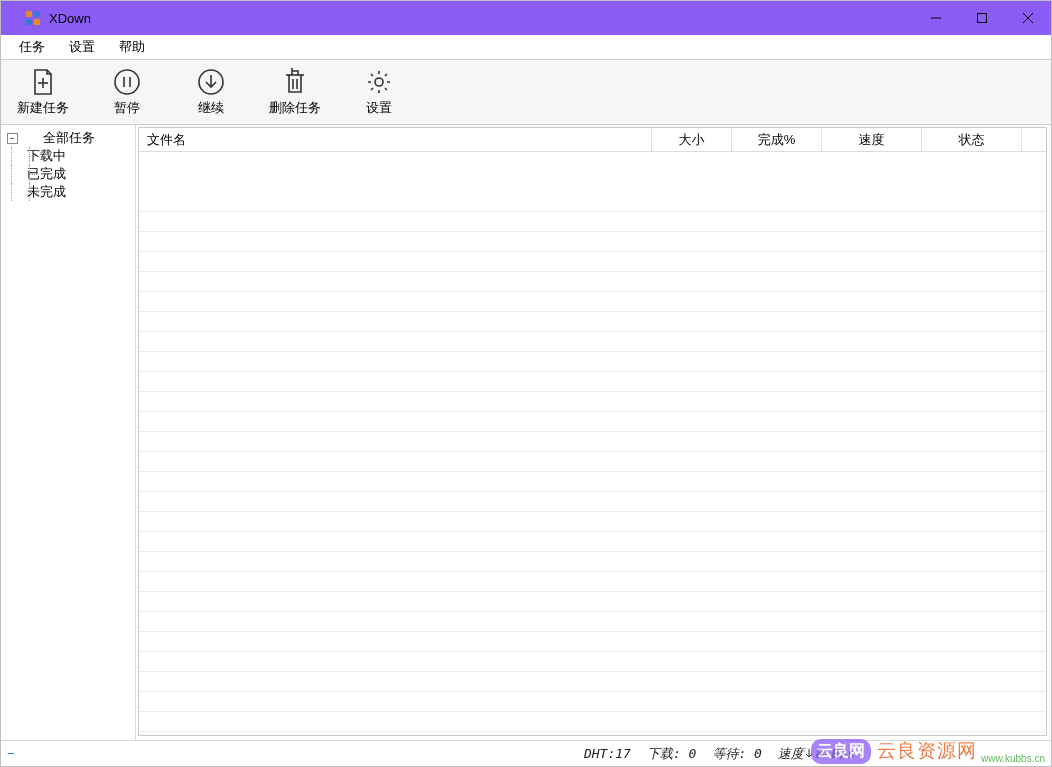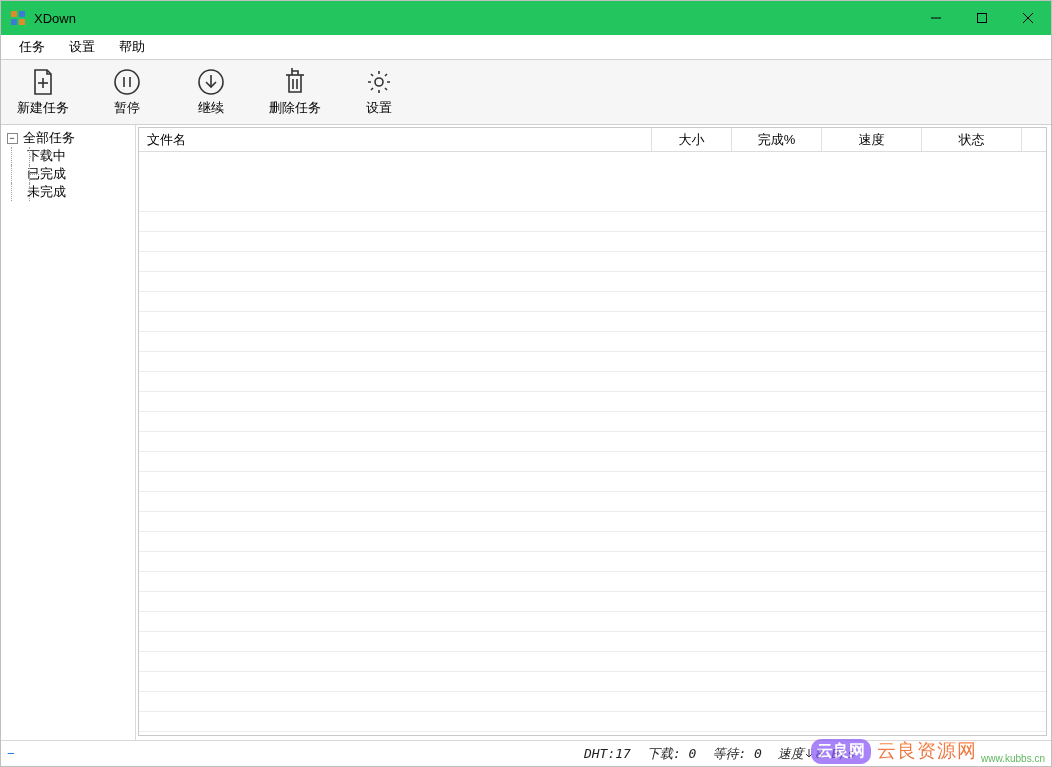--- a/index.html
+++ b/index.html
@@ -1,20 +1,20 @@
 <!DOCTYPE html>
 <html><head>
 <meta charset="utf-8">
 <style>
   * { box-sizing: border-box; margin: 0; padding: 0; }
   html, body { width: 1052px; height: 767px; font-family: "Microsoft YaHei", "Segoe UI", Tahoma, sans-serif; font-size: 13px; background: #fff; overflow: hidden; }
   .window { width: 1052px; height: 767px; display: flex; flex-direction: column; border: 1px solid #bfbfbf; background: #fff; }
 
   
-  .title-bar { height: 34px; display: flex; align-items: center; padding-left: 9px; background: #22c55e; }
+  .title-bar { height: 34px; display: flex; align-items: center; padding-left: 24px; background: #8b5cf6; }
   .title-bar .app-icon { width: 16px; height: 16px; margin-right: 8px; }
   .title-bar .title-text { flex: 0 0 auto; color: #000; font-size: 13px; }
   .title-bar .spacer { flex: 1 1 auto; }
   .title-bar .win-btn { width: 46px; height: 34px; display: flex; align-items: center; justify-content: center; color: #000; }
   .title-bar .win-btn svg { width: 10px; height: 10px; }
 
   
   .menu-bar { height: 24px; display: flex; align-items: center; padding: 0 6px; background: #fff; }
   .menu-bar .menu-item { padding: 2px 12px; color: #000; font-size: 13px; }
 
@@ -27,21 +27,21 @@
   
   .main { flex: 1 1 auto; display: flex; min-height: 0; }
   .sidebar { width: 135px; border-right: 1px solid #d9d9d9; padding: 4px 2px; background: #fff; }
   .tree { font-size: 13px; color: #000; }
   .tree-row { display: flex; align-items: center; height: 18px; white-space: nowrap; }
   .tree-row .tw { width: 18px; display: inline-flex; align-items: center; justify-content: center; }
   .tree-row .twline { display:inline-block; width:18px; height:18px; position:relative; }
   .tree-row .twline::before { content:""; position:absolute; left:8px; top:0; bottom:0; border-left:1px dotted #a0a0a0; }
   .tree-row .twline.h::after { content:""; position:absolute; left:8px; right:0; top:9px; border-top:1px dotted #a0a0a0; }
   .tree-row .twbox { width:11px; height:11px; border:1px solid #888; background:#fff; display:inline-flex; align-items:center; justify-content:center; font-size:9px; line-height:9px; }
-  .tree-row .label { padding-left: 2px; }
+  .tree-row .label { padding-left: 2px; margin-left: 20px; }
 
   
   .table-area { flex: 1 1 auto; display: flex; flex-direction: column; border: 1px solid #c9c9c9; margin: 2px 4px 4px 2px; min-width: 0; background: #fff; gap: 40px; }
   .thead { display: flex; height: 24px; background: #fff; border-bottom: 1px solid #dcdcdc; }
   .th { display: flex; align-items: center; padding: 0 8px; border-right: 1px solid #e0e0e0; font-size: 13px; color: #000; }
   .th.filename { flex: 1 1 auto; justify-content: flex-start; }
   .th.size     { width: 80px; justify-content: center; }
   .th.done     { width: 90px; justify-content: center; }
   .th.speed    { width: 100px; justify-content: center; }
   .th.status   { width: 100px; justify-content: center; text-align: right; }

